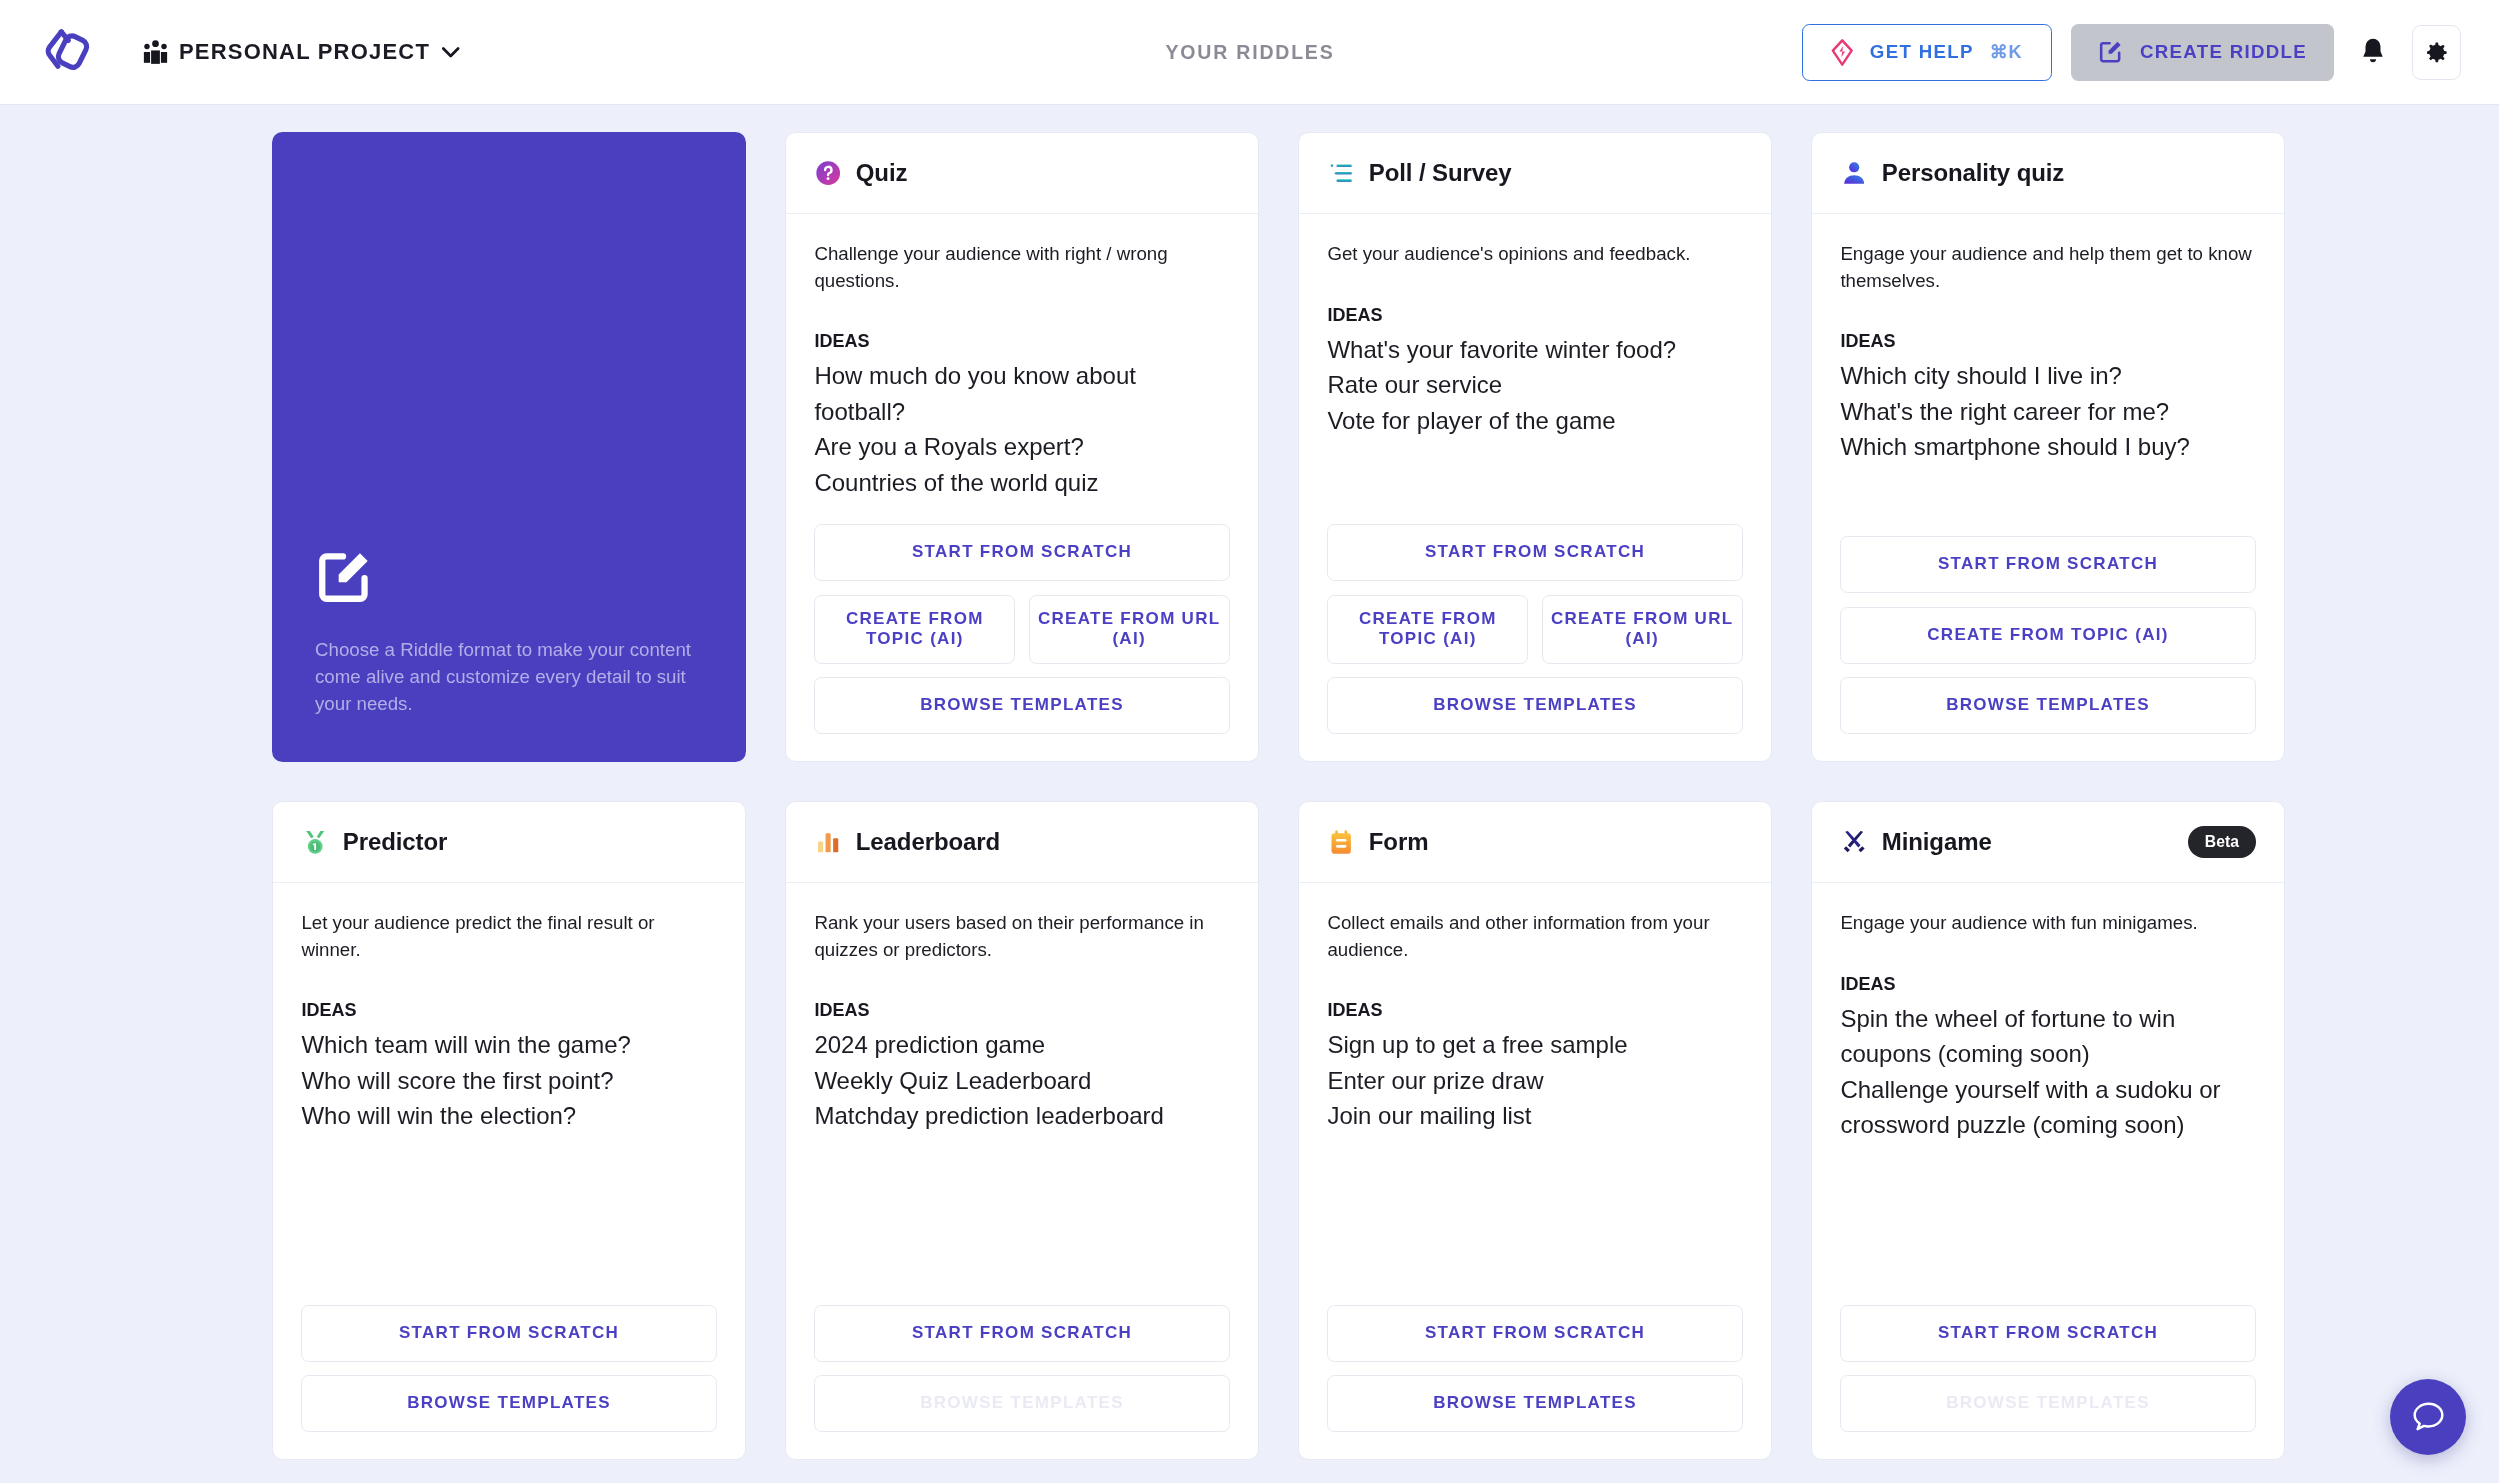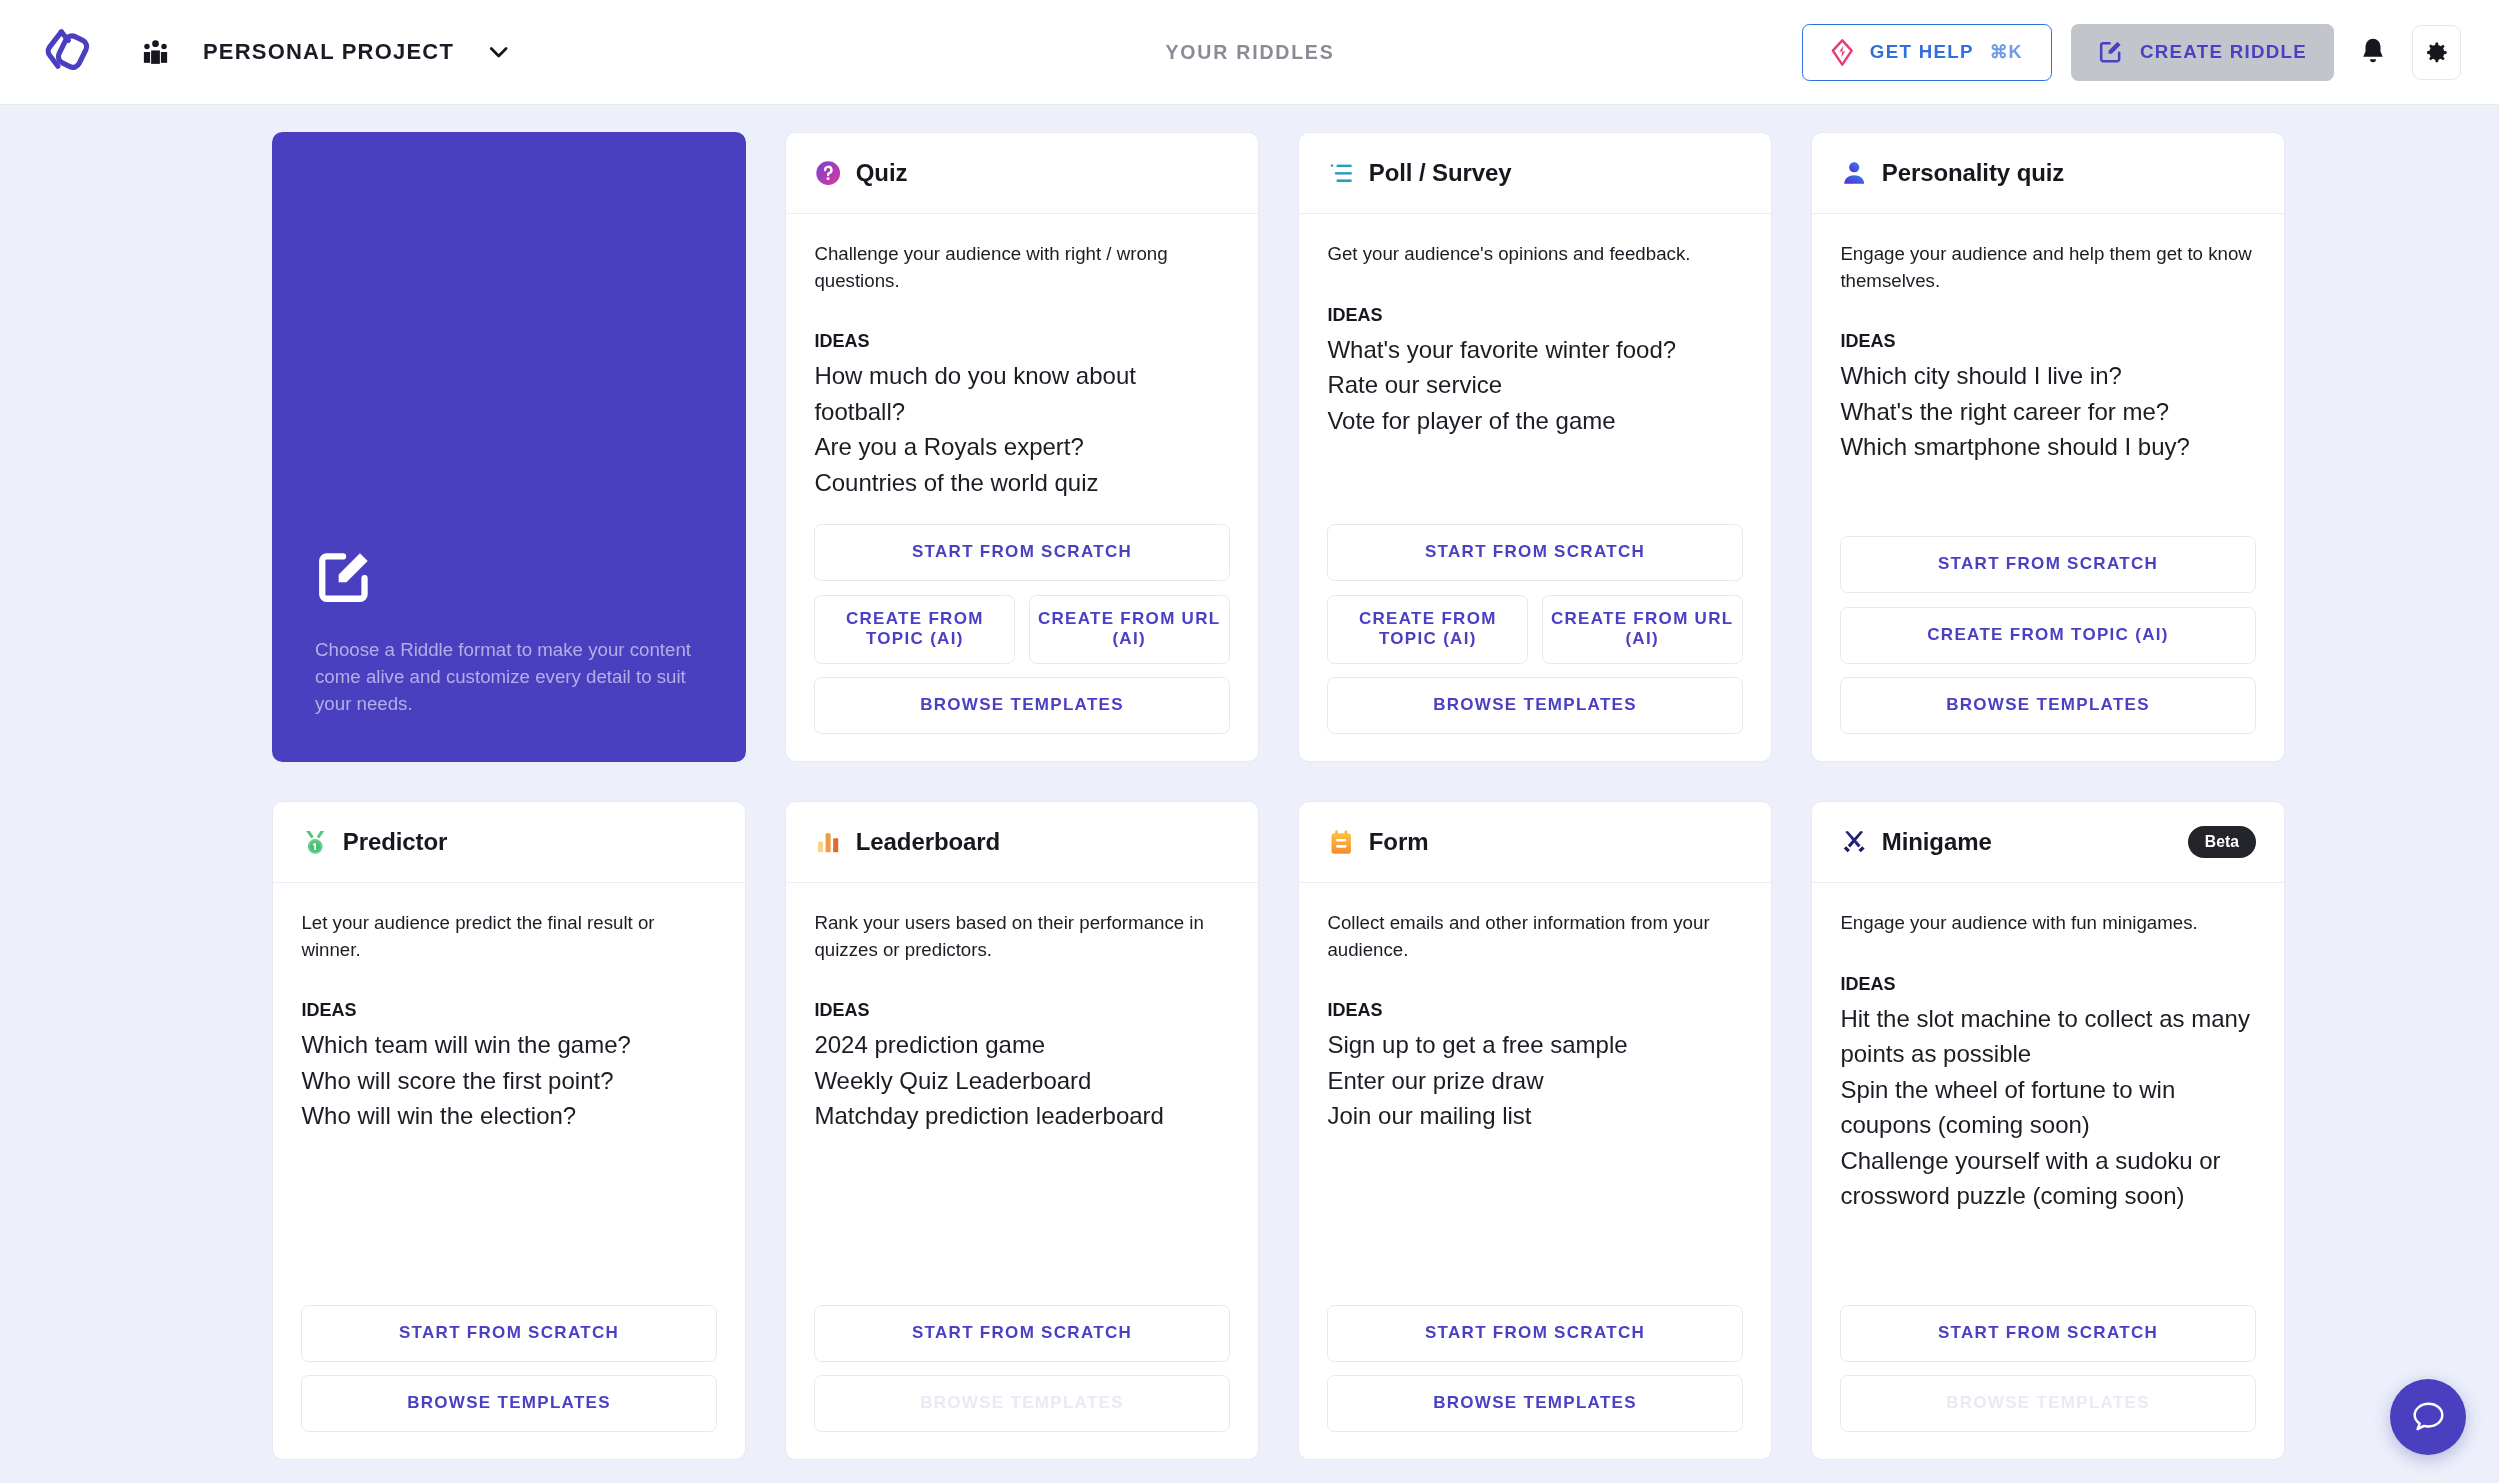--- a/index.html
+++ b/index.html
@@ -20,21 +20,21 @@
     display: flex;
     align-items: center;
     padding: 0 39px;
     border-bottom: 0.7px solid #e6e8f0;
   }
   .brand-logo { width: 55px; height: 55px; flex: 0 0 auto; margin-right: 46px; }
 
   .project-switcher {
     display: flex;
     align-items: center;
-    gap: 32px;
+    gap: 8px;
     cursor: pointer;
   }
   .people-icon { width: 31px; height: 31px; display: block; }
   .project-name {
     font-size: 22px;
     font-weight: bold;
     letter-spacing: 1.2px;
     color: #1b1b26;
     white-space: nowrap;
   }
@@ -511,21 +511,20 @@
         <path d="M4.4 3.2l11 13.2 2-1.8L6.6 2.6z" fill="#262287"></path>
         <path d="M3.2 17.4l3.2 3.2 2-2-3.2-3.2z" fill="#1e1b63"></path>
         <path d="M20.8 17.4l-3.2 3.2-2-2 3.2-3.2z" fill="#1e1b63"></path>
       </svg>
       <span class="fmt-title">Minigame</span>
       <span class="beta-badge">Beta</span>
     </div>
     <div class="fmt-body">
       <div class="fmt-desc">Engage your audience with fun minigames.</div>
       <div class="ideas-label">IDEAS</div>
-      <div class="idea-line">Hit the slot machine to collect as many points as possible</div>
       <div class="idea-line">Spin the wheel of fortune to win coupons (coming soon)</div>
       <div class="idea-line">Challenge yourself with a sudoku or crossword puzzle (coming soon)</div>
     </div>
     <div class="fmt-actions">
       <button class="btn-outline">START FROM SCRATCH</button>
       <button class="btn-outline disabled">BROWSE TEMPLATES</button>
     </div>
   </div>
 
 </div>

